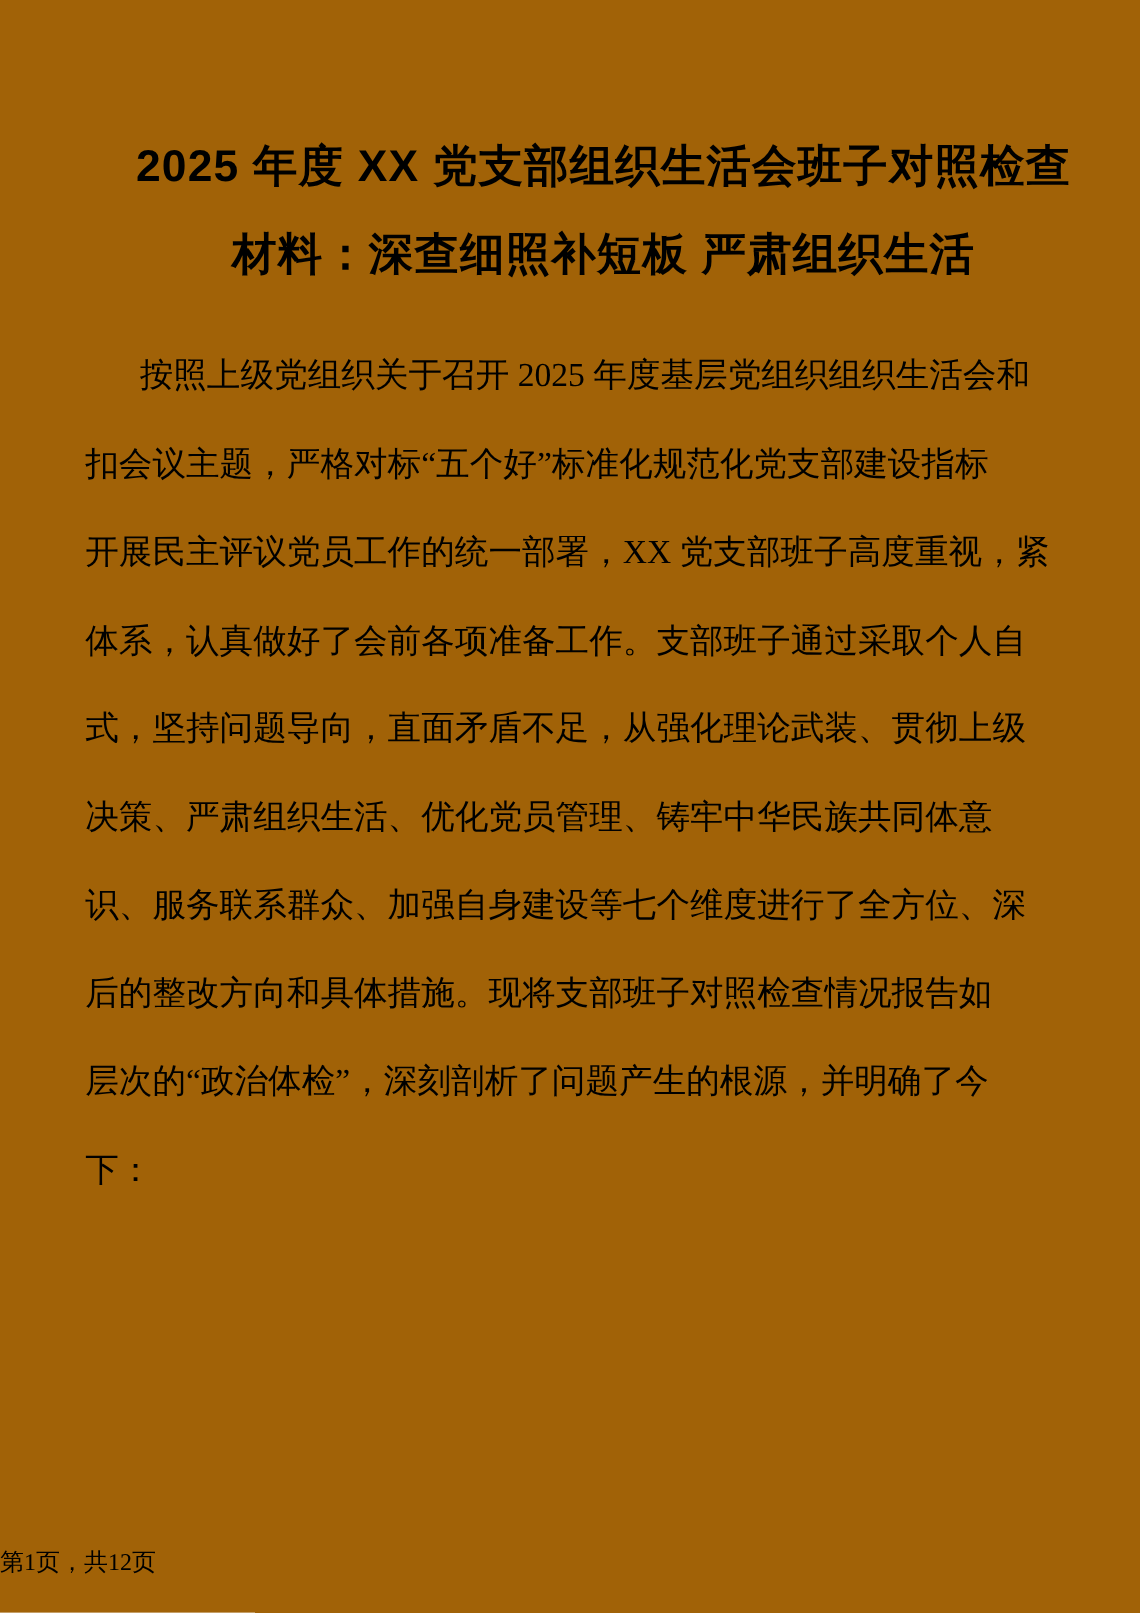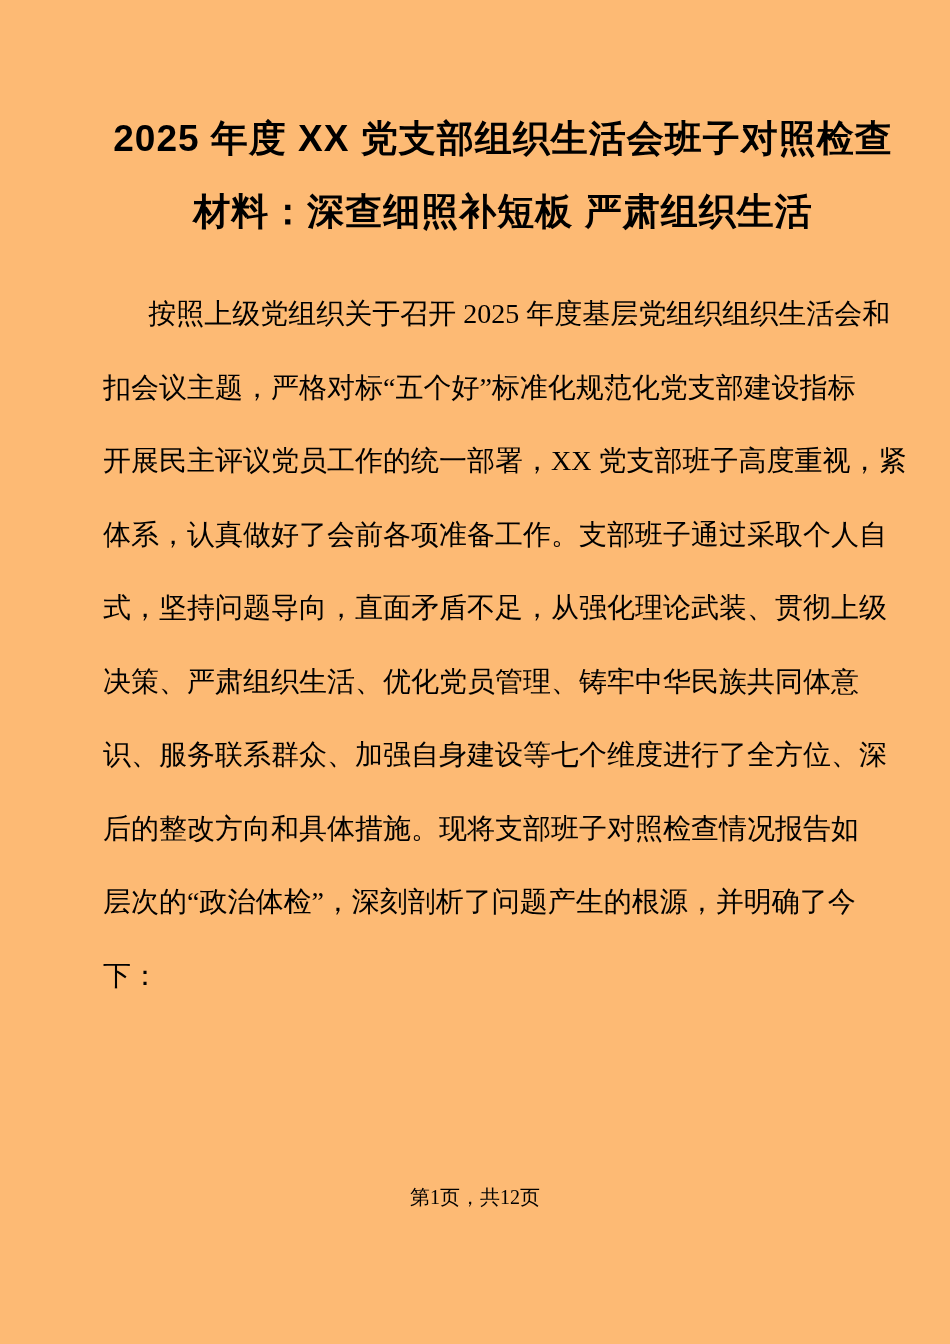--- a/index.html
+++ b/index.html
@@ -4,21 +4,21 @@
 <style>
   html, body {
     margin: 0;
     padding: 0;
     background: #ffffff;
   }
   .page {
     position: relative;
     width: 950px;
     height: 1344px;
-    background: #fdba74;
+    background: #a16207;
     overflow: hidden;
     color: #000000;
     font-family: "Liberation Serif", "DejaVu Serif", serif;
   }
   .title-block {
     margin-top: 102px;
     padding-left: 103px;
     padding-right: 47px;
     text-align: center;
     font-family: "Liberation Sans", "DejaVu Sans", sans-serif;
@@ -26,21 +26,21 @@
     font-size: 37px;
     letter-spacing: 1px;
   }
   .title-block .line {
     line-height: 73px;
     height: 73px;
     white-space: nowrap;
   }
   .content {
     margin-top: 29px;
-    padding-left: 103px;
+    padding-left: 71px;
     padding-right: 45px;
     font-size: 28px;
   }
   .content .line {
     line-height: 73.5px;
     height: 73.5px;
     white-space: nowrap;
   }
   .content .line.indent {
     text-indent: 1.62em;
@@ -60,22 +60,21 @@
     font-size: 27px;
     line-height: 73.5px;
     height: 73.5px;
     text-indent: 1.1em;
     white-space: nowrap;
   }
   .footer {
     position: absolute;
     left: 0;
     right: 0;
-    top: 1184px;
-    text-align: center;
+    top: 1288px;
     font-size: 20px;
     font-family: "Liberation Serif", "DejaVu Serif", serif;
     color: #000000;
   }
 </style>
 </head>
 <body>
 
 <div class="page">
 

